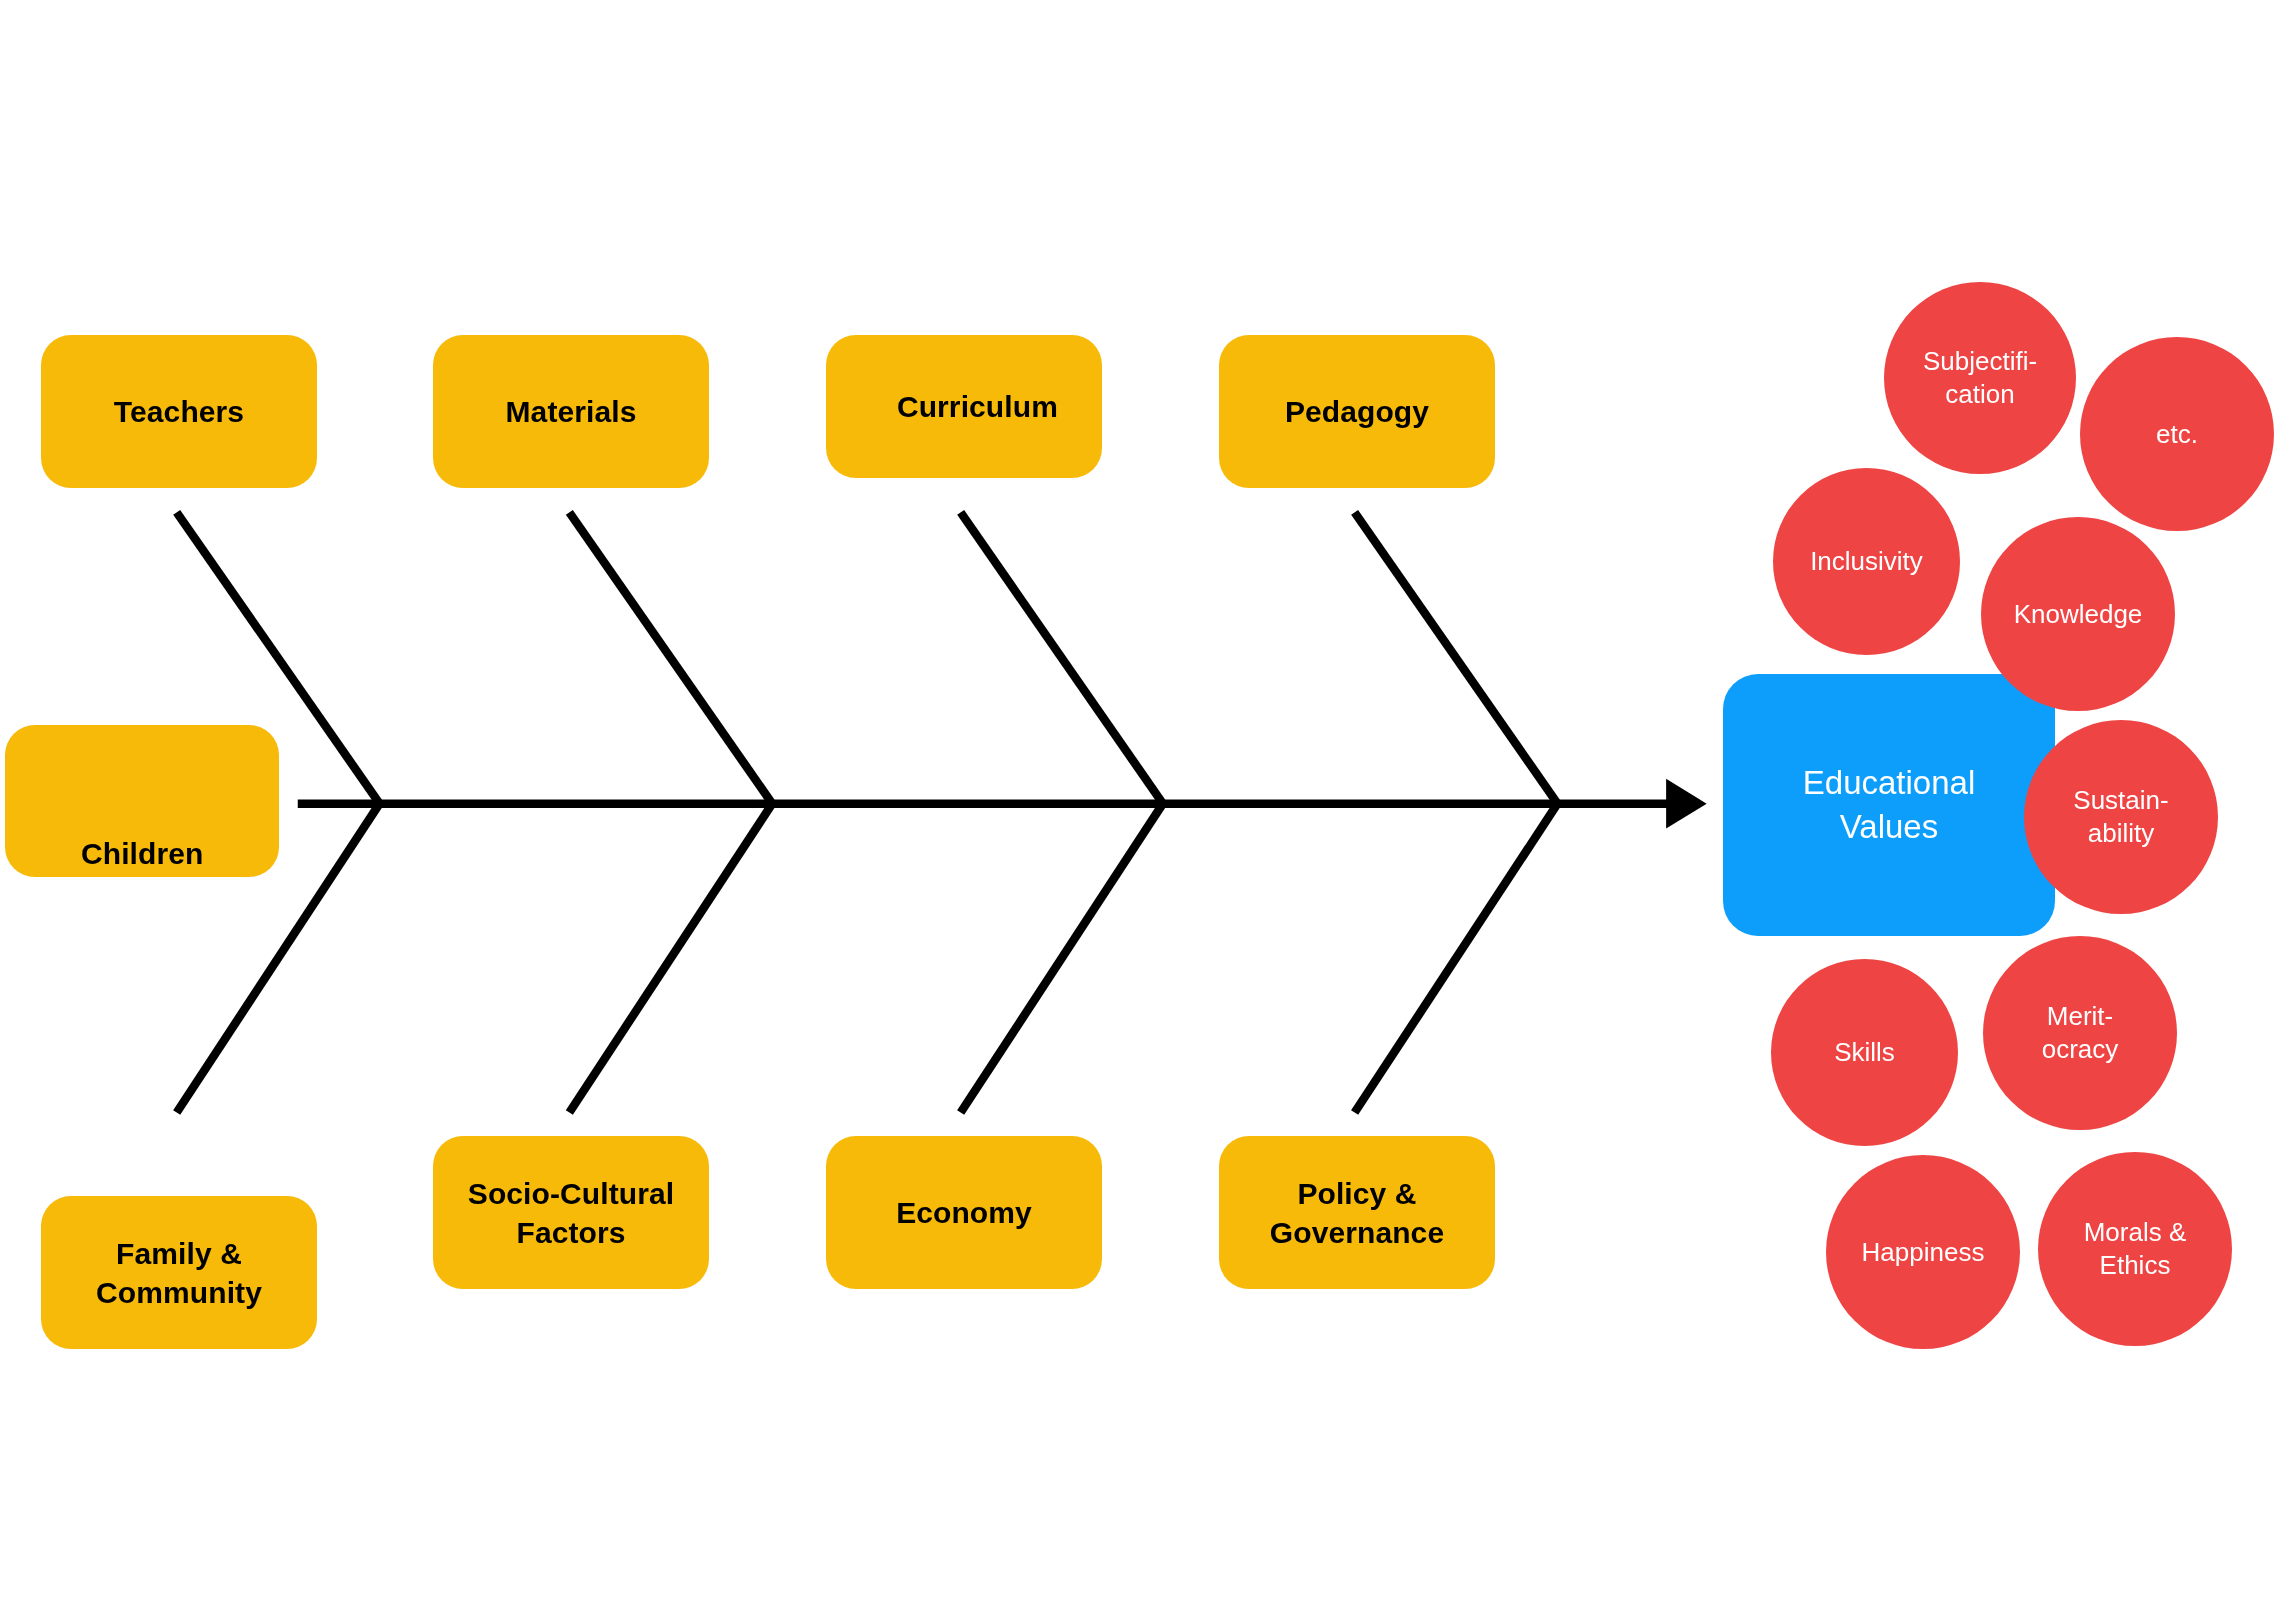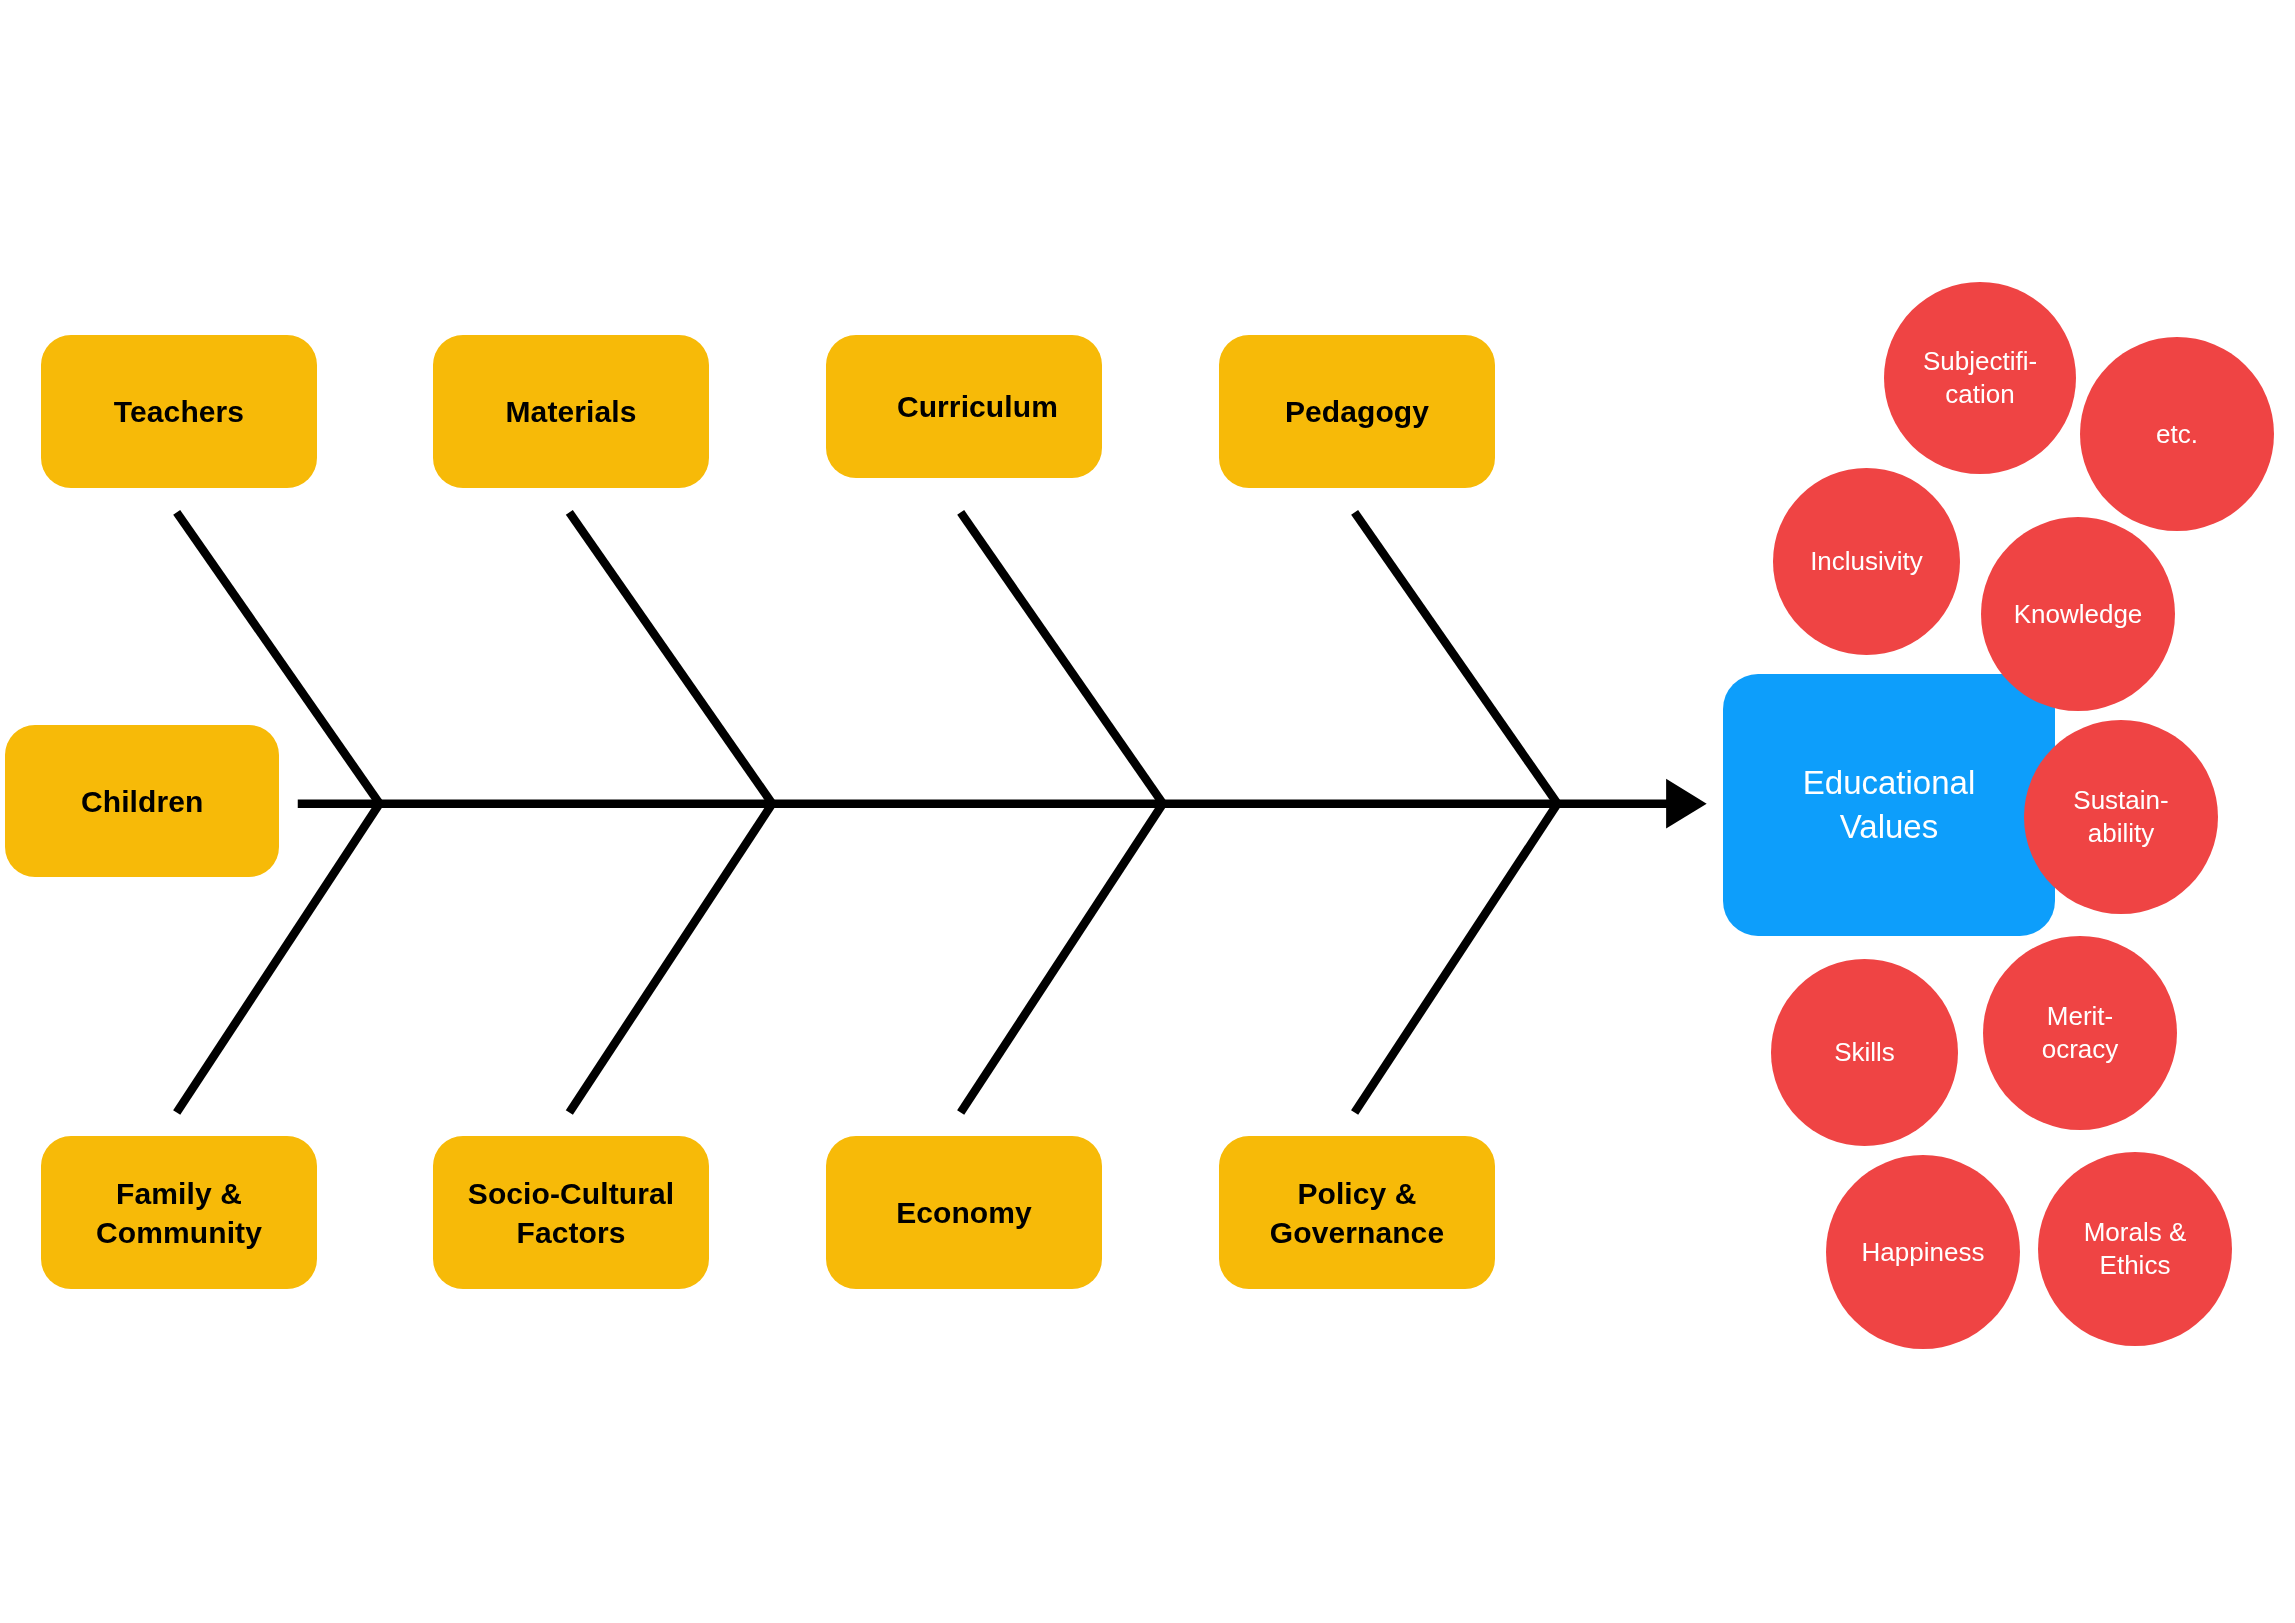--- a/index.html
+++ b/index.html
@@ -112,25 +112,25 @@
   <div class="cause-box" style="left: 433px; top: 335px; width: 276px; height: 153px;">
     <span class="box-label">Materials</span>
   </div>
   <div class="cause-box" style="left: 826px; top: 335px; width: 276px; height: 143px; padding-left: 36px;">
     <span class="box-label">Curriculum</span>
   </div>
   <div class="cause-box" style="left: 1219px; top: 335px; width: 276px; height: 153px;">
     <span class="box-label">Pedagogy</span>
   </div>
 
-  <div class="cause-box" style="left: 5.2px; top: 725px; width: 274px; height: 152px;">
+  <div class="cause-box" style="left: 5.2px; top: 725px; width: 274px; height: 152px; align-items: flex-end;">
     <span class="box-label">Children</span>
   </div>
 
-  <div class="cause-box" style="left: 41px; top: 1136px; width: 276px; height: 153px;">
+  <div class="cause-box" style="left: 41px; top: 1196px; width: 276px; height: 153px;">
     <span class="box-label">Family &amp;
 Community</span>
   </div>
   <div class="cause-box" style="left: 433px; top: 1136px; width: 276px; height: 153px;">
     <span class="box-label">Socio-Cultural
 Factors</span>
   </div>
   <div class="cause-box" style="left: 826px; top: 1136px; width: 276px; height: 153px;">
     <span class="box-label">Economy</span>
   </div>

